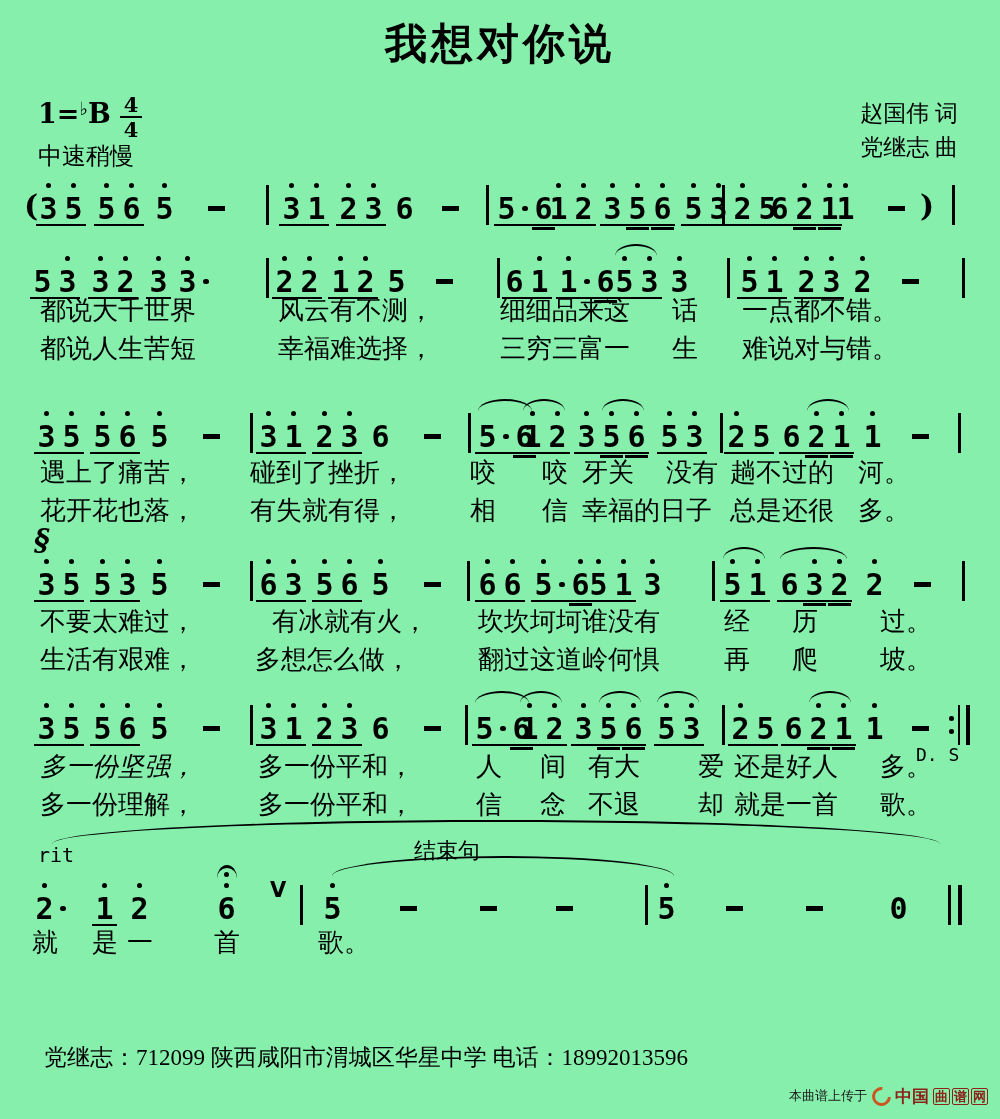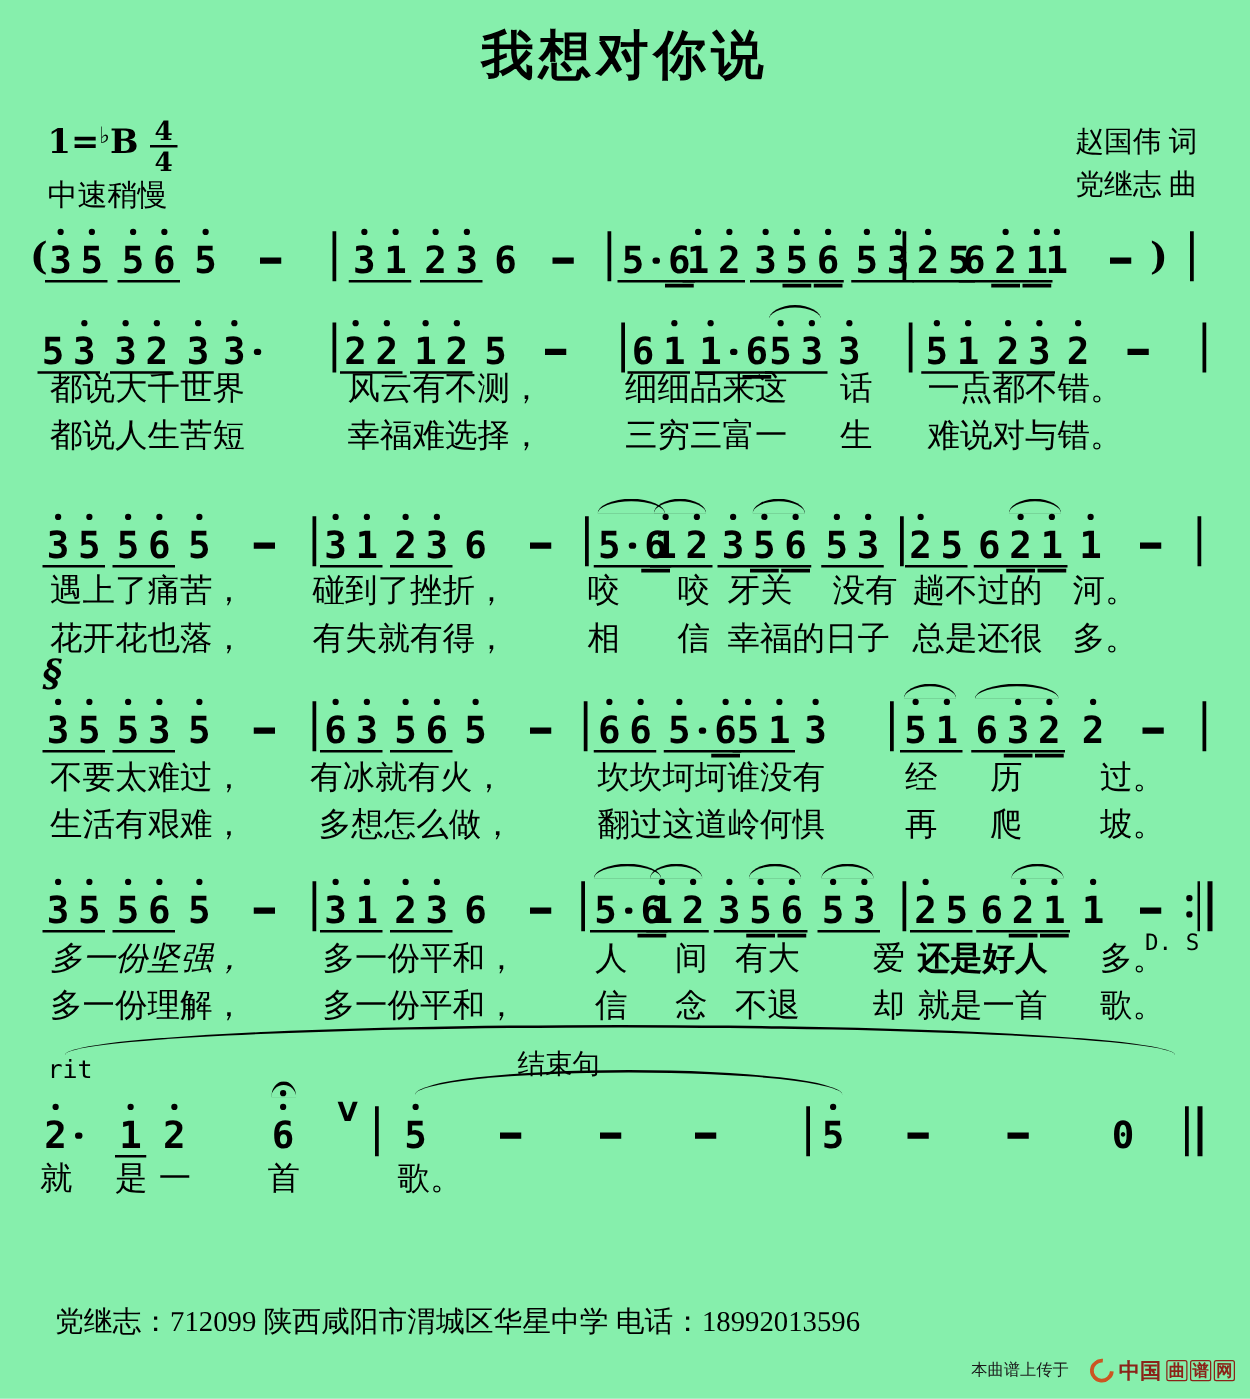--- a/index.html
+++ b/index.html
@@ -48,21 +48,21 @@
   .rit{left:38px;top:843px;font:20px "DejaVu Sans Mono",monospace}
   .endlabel{left:414px;top:836px;font:22px "Liberation Serif",serif}
   .phrase-arc{left:52px;top:820px;width:888px;height:22px;border-top:2.5px solid #000;
               border-radius:50% 50% 0 0/100% 100% 0 0}
   .tie-arc{left:332px;top:856px;width:342px;height:18px;border-top:2.5px solid #000;
            border-radius:50% 50% 0 0/100% 100% 0 0}
   
   .footer1{left:44px;top:994px;font:23px "Liberation Serif",serif}
   .footer2{left:44px;top:1042px;font:23px "Liberation Serif",serif}
   .wm{right:12px;top:1086px;display:flex;align-items:center;height:20px}
-  .wm-prefix{font:13px "Liberation Serif",serif;color:#1a1a1a;margin-right:17px}
+  .wm-prefix{font:13px "Liberation Serif",serif;color:#1a1a1a;margin-right:5px}
   .wm-logo{width:13px;height:13px;border:3.5px solid #cc5522;border-right-color:transparent;
            border-radius:50%;transform:rotate(-40deg);display:inline-block}
   .wm-bold{color:#8b2318;font:700 17px "Liberation Serif",serif;margin:0 2px 0 4px}
   .wm-box{display:inline-block;border:1.5px solid #8b2318;color:#8b2318;border-radius:2px;
           font:700 13px/15px "Liberation Serif",serif;width:15px;height:15px;text-align:center;margin-left:2px}
 </style>
 </head>
 <body>
 
 <div id="sheet">
@@ -469,38 +469,38 @@
       <span class="abs lyr" style="left: 730px; top: 458px;">趟不过的</span>
       <span class="abs lyr" style="left: 858px; top: 458px;">河。</span>
       <span class="abs lyr" style="left: 40px; top: 496px;">花开花也落，</span>
       <span class="abs lyr" style="left: 250px; top: 496px;">有失就有得，</span>
       <span class="abs lyr" style="left: 470px; top: 496px;">相</span>
       <span class="abs lyr" style="left: 542px; top: 496px;">信</span>
       <span class="abs lyr" style="left: 582px; top: 496px;">幸福的日子</span>
       <span class="abs lyr" style="left: 730px; top: 496px;">总是还很</span>
       <span class="abs lyr" style="left: 858px; top: 496px;">多。</span>
       <span class="abs lyr" style="left: 40px; top: 607px;">不要太难过，</span>
-      <span class="abs lyr" style="left: 248px; top: 607px;">有冰就有火，</span>
+      <span class="abs lyr" style="left: 272px; top: 607px;">有冰就有火，</span>
       <span class="abs lyr" style="left: 478px; top: 607px; text-align: center;">坎坎坷坷谁没有</span>
       <span class="abs lyr" style="left: 724px; top: 607px;">经</span>
       <span class="abs lyr" style="left: 792px; top: 607px;">历</span>
       <span class="abs lyr" style="left: 880px; top: 607px;">过。</span>
       <span class="abs lyr" style="left: 40px; top: 645px;">生活有艰难，</span>
       <span class="abs lyr" style="left: 255px; top: 645px;">多想怎么做，</span>
       <span class="abs lyr" style="left: 478px; top: 645px;">翻过这道岭何惧</span>
       <span class="abs lyr" style="left: 724px; top: 645px;">再</span>
       <span class="abs lyr" style="left: 792px; top: 645px;">爬</span>
       <span class="abs lyr" style="left: 880px; top: 645px;">坡。</span>
       <span class="abs lyr" style="left: 40px; top: 752px; font-style: italic;">多一份坚强，</span>
       <span class="abs lyr" style="left: 258px; top: 752px;">多一份平和，</span>
       <span class="abs lyr" style="left: 476px; top: 752px;">人</span>
       <span class="abs lyr" style="left: 540px; top: 752px;">间</span>
       <span class="abs lyr" style="left: 588px; top: 752px;">有大</span>
       <span class="abs lyr" style="left: 698px; top: 752px;">爱</span>
-      <span class="abs lyr" style="left: 734px; top: 752px; font-weight: bold;">还是好人</span>
+      <span class="abs lyr" style="left: 734px; top: 752px;">还是好人</span>
       <span class="abs lyr" style="left: 880px; top: 752px;">多。</span>
       <span class="abs lyr" style="left: 40px; top: 790px;">多一份理解，</span>
       <span class="abs lyr" style="left: 258px; top: 790px;">多一份平和，</span>
       <span class="abs lyr" style="left: 476px; top: 790px;">信</span>
       <span class="abs lyr" style="left: 540px; top: 790px;">念</span>
       <span class="abs lyr" style="left: 588px; top: 790px;">不退</span>
       <span class="abs lyr" style="left: 698px; top: 790px;">却</span>
       <span class="abs lyr" style="left: 734px; top: 790px;">就是一首</span>
       <span class="abs lyr" style="left: 880px; top: 790px;">歌。</span>
       <span class="abs lyr" style="left: 32px; top: 928px;">就</span>

